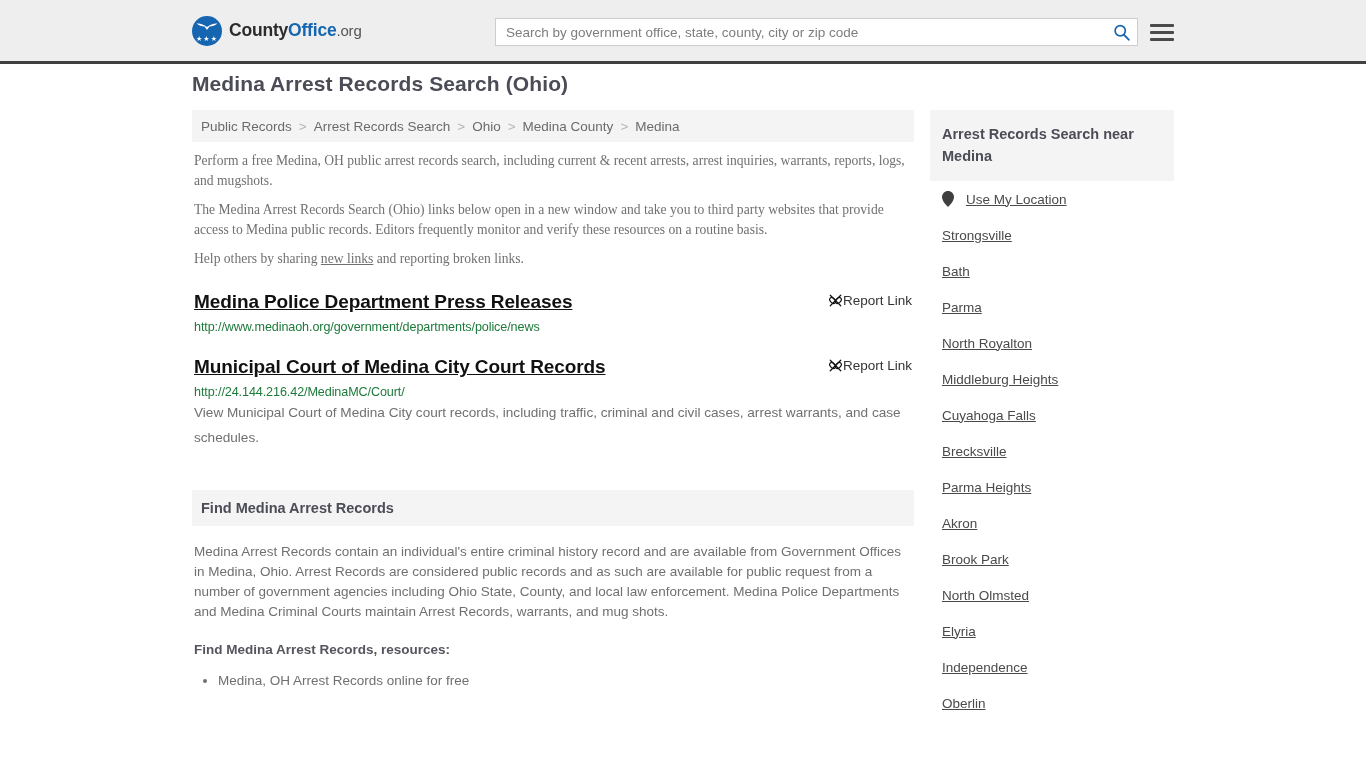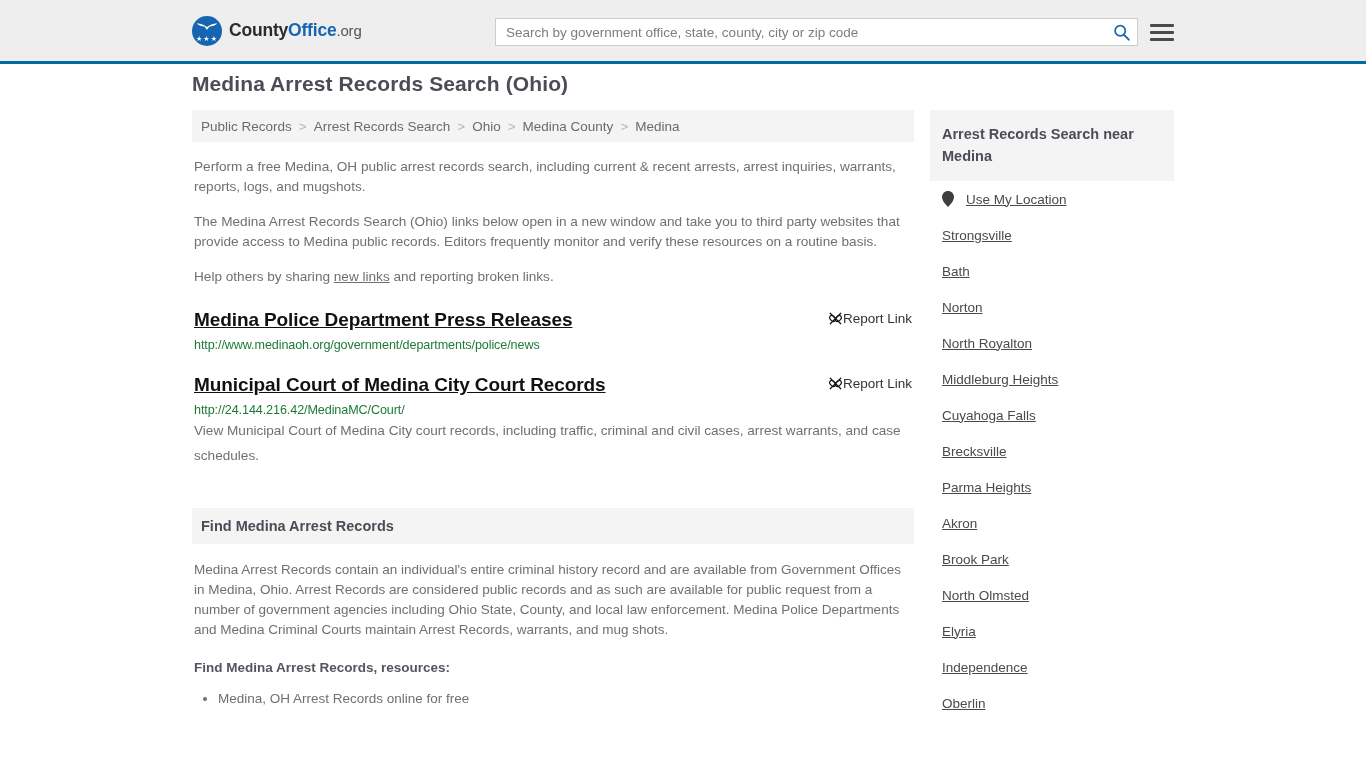--- a/index.html
+++ b/index.html
@@ -10,21 +10,21 @@
     overflow: hidden;
     background: #ffffff;
     font-family: "Liberation Sans", sans-serif;
     -webkit-font-smoothing: antialiased;
   }
 
   
   .site-header {
     height: 64px;
     background: #eeeeee;
-    border-bottom: 3px solid #0369a1;
+    border-bottom: 3px solid #404040;
     display: flex;
     align-items: center;
     position: relative;
   }
   .logo-wrap {
     display: flex;
     align-items: center;
     margin-left: 192px;
     text-decoration: none;
     gap: 7px;
@@ -139,22 +139,23 @@
     color: #6b6b6b;
     text-decoration: none;
   }
   .breadcrumb .sep { color: #b5b5b5; margin: 0 7px; }
 
   
   .intro p {
     font-size: 13.6px;
     line-height: 20px;
     color: #707070;
-    margin: 15px 0 0 0;
+    margin: 9px 0 0 0;
     padding: 0 2px;
+    font-family: Liberation Serif, serif;
   }
   .intro p a { color: #707070; text-decoration: underline; }
 
   
   .result {
     margin-top: 22px;
     padding: 0 2px;
   }
   .result-head {
     display: flex;
@@ -361,21 +362,21 @@
           <a href="#">Use My Location</a>
         </div>
 
         <div class="side-item">
           <a href="#">Strongsville</a>
           </div>
         <div class="side-item">
           <a href="#">Bath</a>
           </div>
         <div class="side-item">
-          <a href="#">Norton</a>
+          <a href="#">Parma</a>
           </div>
         <div class="side-item">
           <a href="#">North Royalton</a>
           </div>
         <div class="side-item">
           <a href="#">Middleburg Heights</a>
           </div>
         <div class="side-item">
           <a href="#">Cuyahoga Falls</a>
           </div>

